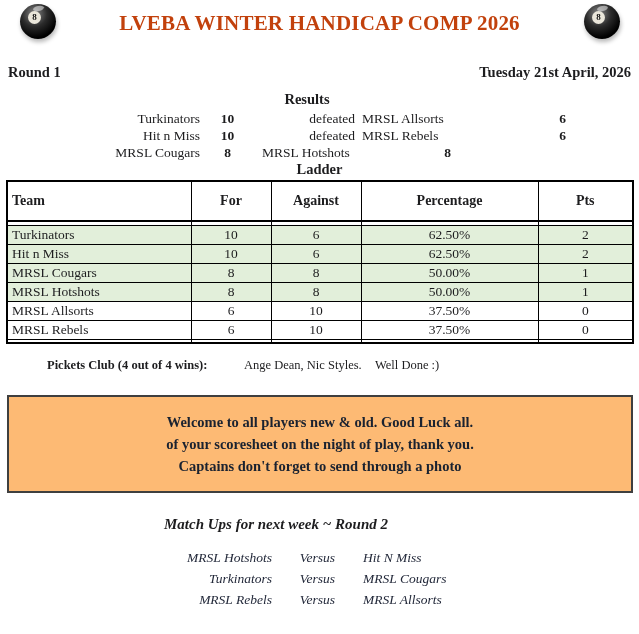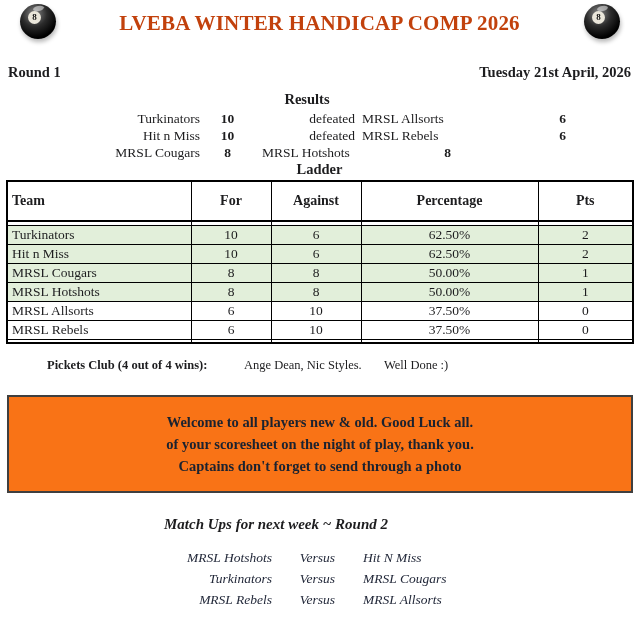--- a/index.html
+++ b/index.html
@@ -68,21 +68,21 @@
     border:1px solid #000; font-size:13.5px; height:19px;
     text-align:center; padding:0;
   }
   table.ladder th.c-team, table.ladder td.c-team { text-align:left; padding-left:4px; }
   table.ladder tr.spacer td { height:4px; }
 
   
   .pickets { position:relative; height:16px; margin-top:14px; font-size:12.5px; }
   .pickets .lbl  { position:absolute; left:8px;  font-weight:bold;margin-left:39px; }
   .pickets .nms  { position:absolute; left:244px; }
-  .pickets .done { position:absolute; left:384px; }
+  .pickets .done { position:absolute; left:375px; }
 
   
   .notice {
     margin:21px 0 0 7px; width:626px;
     border:2px solid #3f3f3f;
     padding:14px 0;
     text-align:center; font-weight:bold; font-size:14.5px; line-height:22px;
     color:#1a2230;
   }
 
@@ -220,21 +220,21 @@
         </tr>
     </tbody>
   </table>
 
   <div class="pickets">
     <span class="lbl">Pickets Club (4 out of 4 wins):</span>
     <span class="nms">Ange Dean, Nic Styles.</span>
     <span class="done">Well Done :)</span>
   </div>
 
-  <div class="notice" style="background: #f97316;">
+  <div class="notice" style="background: #fdba74;">
     <div>Welcome to all players new &amp; old. Good Luck all.</div>
     <div>of your scoresheet on the night of play, thank you.</div>
     <div>Captains don't forget to send through a photo</div>
   </div>
 
   <div>
     <div class="mu-heading">Match Ups for next week ~ Round 2</div>
     <div class="mu-rows">
       <div class="mu-row">
         <span class="home">MRSL Hotshots</span>

